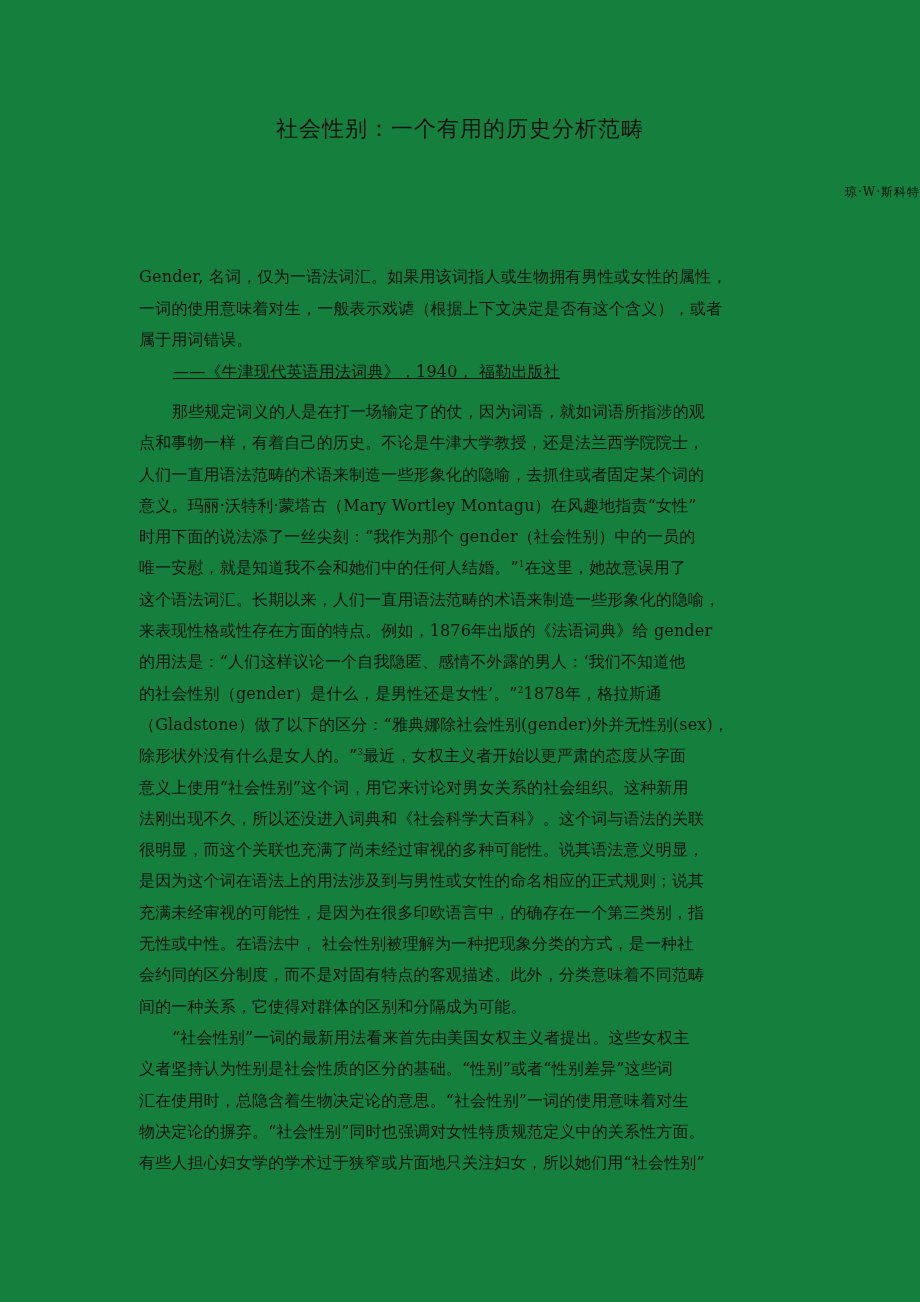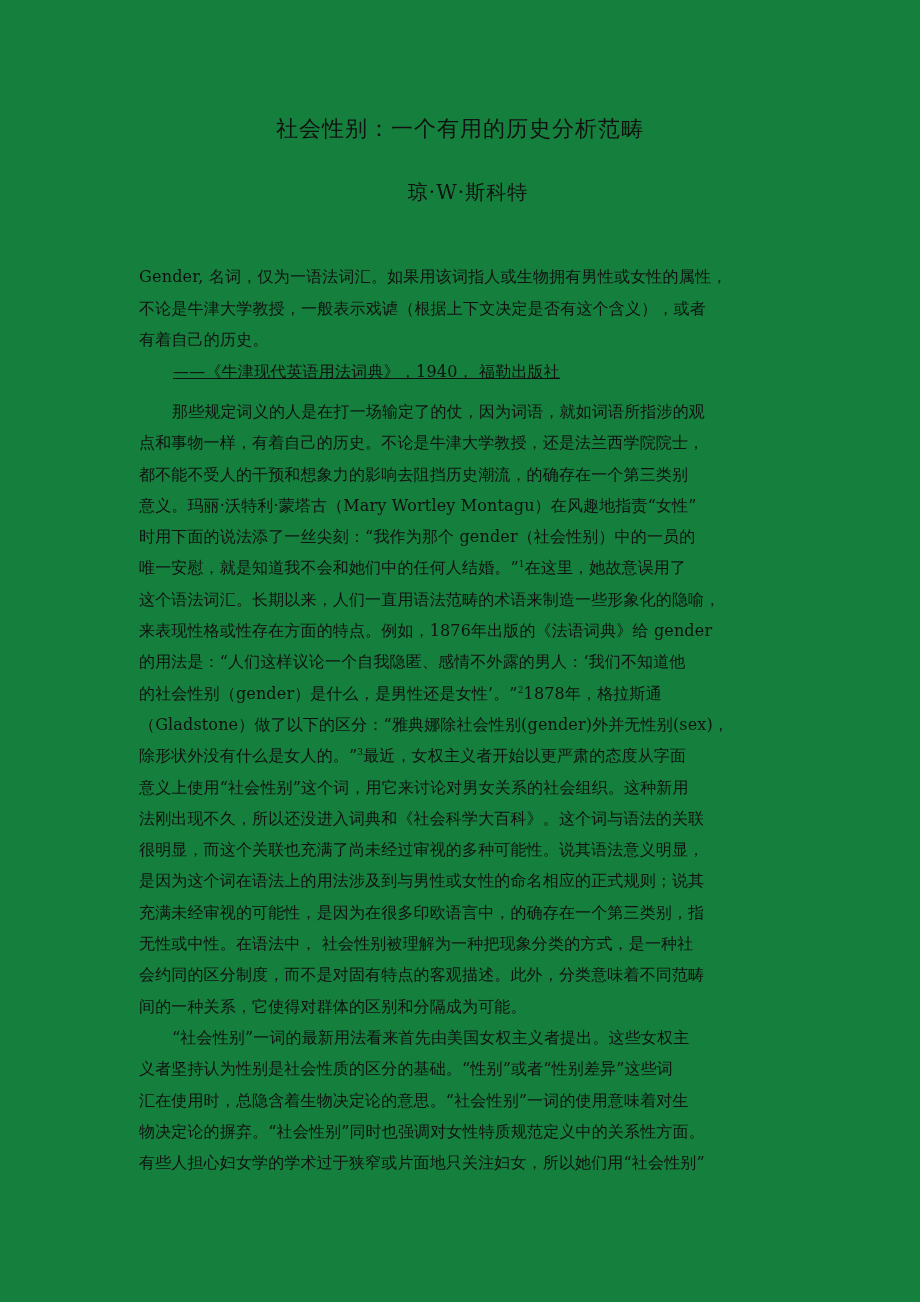--- a/index.html
+++ b/index.html
@@ -29,22 +29,22 @@
       text-align: center;
       font-size: 22px;
       letter-spacing: 1px;
       line-height: 32px;
       color: #111;
     }
     .author {
       position: absolute;
       left: 16px; right: 0;
       top: 178px;
-      text-align: center;
-      font-size: 20px;
+      text-align: right;
+      font-size: 12px;
       line-height: 28px;
       letter-spacing: 1px;
       color: #111;
     }
     .epigraph {
       position: absolute;
       left: 139px;
       top: 240px;
       width: 650px;
       font-size: 16px;
@@ -88,30 +88,30 @@
 <body>
 
 <div class="page">
 
   <div class="title">社会性别：一个有用的历史分析范畴</div>
 
   <div class="author">琼·W·斯科特</div>
 
   <div class="epigraph">
     <span class="line">Gender, 名词，仅为一语法词汇。如果用该词指人或生物拥有男性或女性的属性，</span>
-    <span class="line">不论是牛津大学教授，一般表示戏谑（根据上下文决定是否有这个含义），或者</span>
-    <span class="line">有着自己的历史。</span>
+    <span class="line">一词的使用意味着对生，一般表示戏谑（根据上下文决定是否有这个含义），或者</span>
+    <span class="line">属于用词错误。</span>
     <span class="line source">——《牛津现代英语用法词典》，1940， 福勒出版社</span>
   </div>
 
   <div class="body-text">
 
     <span class="line indent">那些规定词义的人是在打一场输定了的仗，因为词语，就如词语所指涉的观</span>
     <span class="line">点和事物一样，有着自己的历史。不论是牛津大学教授，还是法兰西学院院士，</span>
-    <span class="line">都不能不受人的干预和想象力的影响去阻挡历史潮流，的确存在一个第三类别</span>
+    <span class="line">人们一直用语法范畴的术语来制造一些形象化的隐喻，去抓住或者固定某个词的</span>
     <span class="line">意义。玛丽·沃特利·蒙塔古（Mary Wortley Montagu）在风趣地指责“女性”</span>
     <span class="line">时用下面的说法添了一丝尖刻：“我作为那个 gender（社会性别）中的一员的</span>
     <span class="line"><span>唯一安慰，就是知道我不会和她们中的任何人结婚。”</span><sup>1</sup><span>在这里，她故意误用了</span></span>
     <span class="line">这个语法词汇。长期以来，人们一直用语法范畴的术语来制造一些形象化的隐喻，</span>
     <span class="line">来表现性格或性存在方面的特点。例如，1876年出版的《法语词典》给 gender</span>
     <span class="line">的用法是：“人们这样议论一个自我隐匿、感情不外露的男人：‘我们不知道他</span>
     <span class="line"><span>的社会性别（gender）是什么，是男性还是女性’。”</span><sup>2</sup><span>1878年，格拉斯通</span></span>
     <span class="line">（Gladstone）做了以下的区分：“雅典娜除社会性别(gender)外并无性别(sex)，</span>
     <span class="line"><span>除形状外没有什么是女人的。”</span><sup>3</sup><span>最近，女权主义者开始以更严肃的态度从字面</span></span>
     <span class="line">意义上使用“社会性别”这个词，用它来讨论对男女关系的社会组织。这种新用</span>

